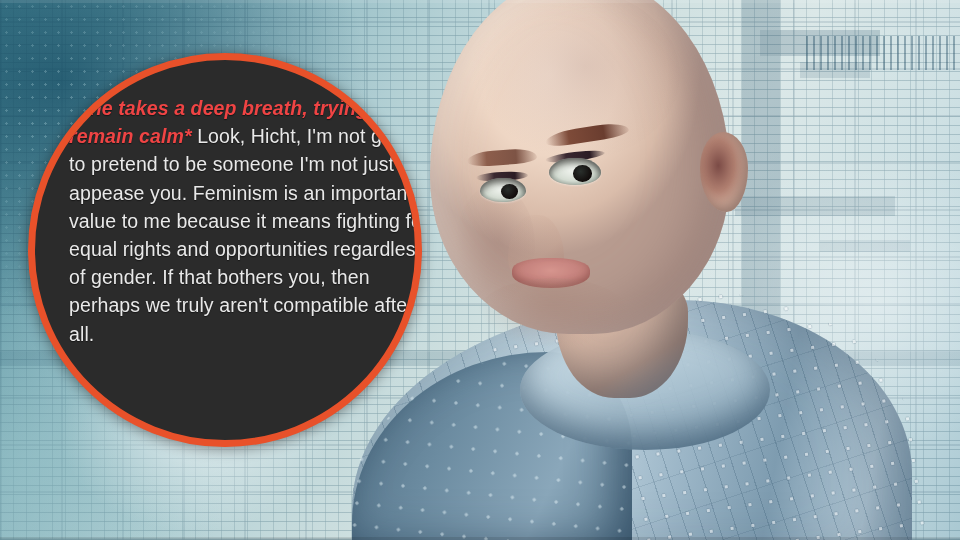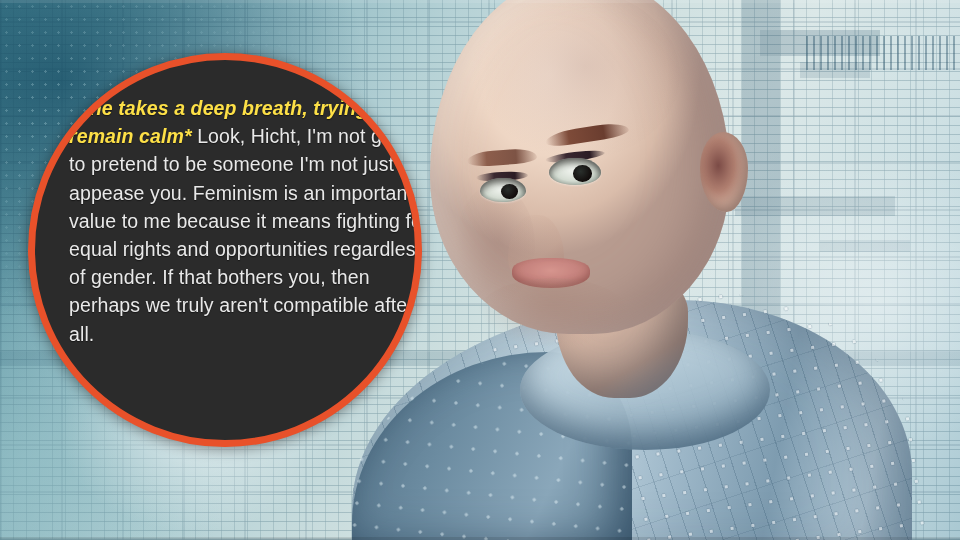--- a/index.html
+++ b/index.html
@@ -232,21 +232,21 @@
     top: 34px;
     width: 368px;
     font-size: 19.5px;
     line-height: 28.2px;
     color: #e9e9e9;
     letter-spacing: .1px;
     white-space: pre-wrap;
     text-shadow: 0 1px 1px rgba(0,0,0,.5);
   }
   #callout-emote {
-    color: #fde047;
+    color: #ef4444;
     font-style: italic;
     font-weight: 600;
     text-align: center;
   }
   #callout-body { color:#e9e9e9; }
 
   
   .edge-top, .edge-bottom {
     position:absolute; left:0; width:960px; height:3px;
     background: rgba(255,255,255,.10);

